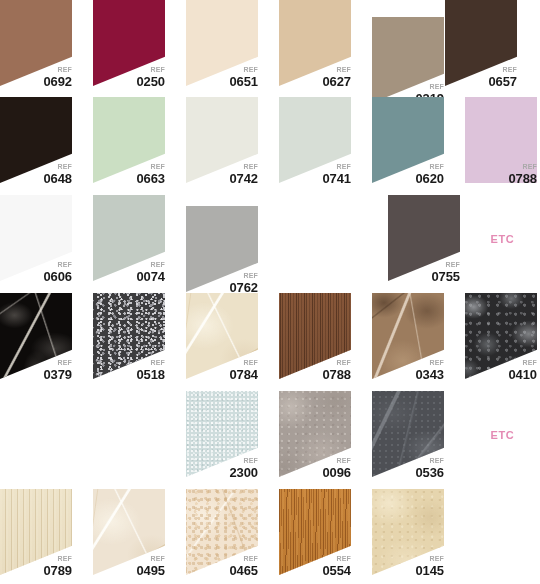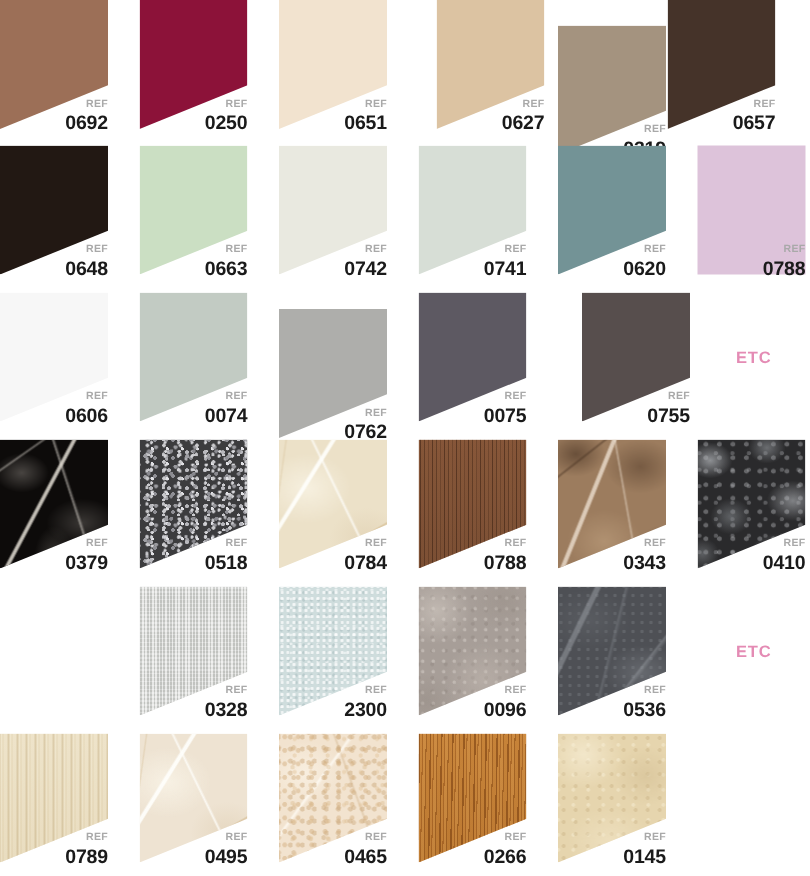--- a/index.html
+++ b/index.html
@@ -111,21 +111,21 @@
     </div>
     <div class="swatch-cell" style="left: 186px; top: 0px;">
       <div class="swatch-chip">
         <div class="tex" style="background-color:#f2e3cf;"></div>
       </div>
       <div class="swatch-label">
         <span class="ref-word">REF</span>
         <span class="ref-num">0651</span>
       </div>
     </div>
-    <div class="swatch-cell" style="left: 291px; top: 0px;">
+    <div class="swatch-cell" style="left: 279px; top: 0px;">
       <div class="swatch-chip">
         <div class="tex" style="background-color:#dcc3a2;"></div>
       </div>
       <div class="swatch-label">
         <span class="ref-word">REF</span>
         <span class="ref-num">0627</span>
       </div>
     </div>
     <div class="swatch-cell" style="left: 372px; top: 17px;">
       <div class="swatch-chip">
@@ -217,29 +217,20 @@
         <span class="ref-num">0074</span>
       </div>
     </div>
     <div class="swatch-cell" style="left: 186px; top: 206px;">
       <div class="swatch-chip">
         <div class="tex" style="background-color:#aeaeab;"></div>
       </div>
       <div class="swatch-label">
         <span class="ref-word">REF</span>
         <span class="ref-num">0762</span>
-      </div>
-    </div>
-    <div class="swatch-cell" style="left: 279px; top: 195px;">
-      <div class="swatch-chip">
-        <div class="tex" style="background-color:#5d5962;"></div>
-      </div>
-      <div class="swatch-label">
-        <span class="ref-word">REF</span>
-        <span class="ref-num">0075</span>
       </div>
     </div>
     <div class="swatch-cell" style="left: 388px; top: 195px;">
       <div class="swatch-chip">
         <div class="tex" style="background-color:#574e4d;"></div>
       </div>
       <div class="swatch-label">
         <span class="ref-word">REF</span>
         <span class="ref-num">0755</span>
       </div>
@@ -343,31 +334,20 @@
         radial-gradient(ellipse 18% 14% at 12% 82%, rgba(140,144,148,.5), transparent 72%),
         radial-gradient(circle at 40% 35%, rgba(210,212,215,.35) 0 1.4px, transparent 1.8px),
         radial-gradient(circle at 75% 65%, rgba(200,202,206,.3) 0 1.2px, transparent 1.6px);
         background-size:auto,auto,auto,auto,auto,auto,9px 9px,11px 11px;"></div>
       </div>
       <div class="swatch-label">
         <span class="ref-word">REF</span>
         <span class="ref-num">0410</span>
       </div>
     </div>
-    <div class="swatch-cell" style="left: 93px; top: 391px;">
-      <div class="swatch-chip">
-        <div class="tex" style="background-color:#cfd0cd;background-image:
-        repeating-linear-gradient(90deg, rgba(255,255,255,.55) 0 1px, rgba(170,172,168,.22) 1px 2.2px),
-        repeating-linear-gradient(0deg, rgba(255,255,255,.3) 0 1px, rgba(160,162,158,.14) 1px 2.6px);"></div>
-      </div>
-      <div class="swatch-label">
-        <span class="ref-word">REF</span>
-        <span class="ref-num">0328</span>
-      </div>
-    </div>
     <div class="swatch-cell" style="left: 186px; top: 391px;">
       <div class="swatch-chip">
         <div class="tex" style="background-color:#cfdddd;background-image:
         radial-gradient(circle at 25% 25%, rgba(255,255,255,.75) 0 0.9px, transparent 1.2px),
         radial-gradient(circle at 70% 62%, rgba(160,182,184,.45) 0 0.9px, transparent 1.2px),
         radial-gradient(circle at 48% 88%, rgba(255,255,255,.55) 0 0.8px, transparent 1.1px);
         background-size:4px 4px,5px 5px,6px 6px;"></div>
       </div>
       <div class="swatch-label">
         <span class="ref-word">REF</span>
@@ -464,21 +444,21 @@
           rgba(118,62,18,.55) 0 1px,
           rgba(226,168,96,.2) 1px 2.2px,
           rgba(138,76,26,.4) 2.2px 2.9px,
           rgba(238,186,116,.22) 2.9px 4.6px,
           rgba(106,54,14,.35) 4.6px 5.3px,
           rgba(216,158,88,.15) 5.3px 7.4px),
         linear-gradient(180deg, rgba(214,146,66,.25), rgba(160,96,30,.3));"></div>
       </div>
       <div class="swatch-label">
         <span class="ref-word">REF</span>
-        <span class="ref-num">0266</span>
+        <span class="ref-num">0554</span>
       </div>
     </div>
     <div class="swatch-cell" style="left: 372px; top: 489px; text-decoration: underline;">
       <div class="swatch-chip">
         <div class="tex" style="background-color:#e6d5ae;background-image:
         radial-gradient(ellipse 40% 30% at 28% 22%, rgba(250,242,220,.6), transparent 74%),
         radial-gradient(ellipse 34% 26% at 76% 36%, rgba(206,184,140,.45), transparent 74%),
         radial-gradient(ellipse 44% 30% at 48% 78%, rgba(244,232,204,.5), transparent 74%),
         radial-gradient(circle at 35% 50%, rgba(198,174,128,.4) 0 1.1px, transparent 1.5px),
         radial-gradient(circle at 72% 66%, rgba(248,240,216,.45) 0 1px, transparent 1.4px);

